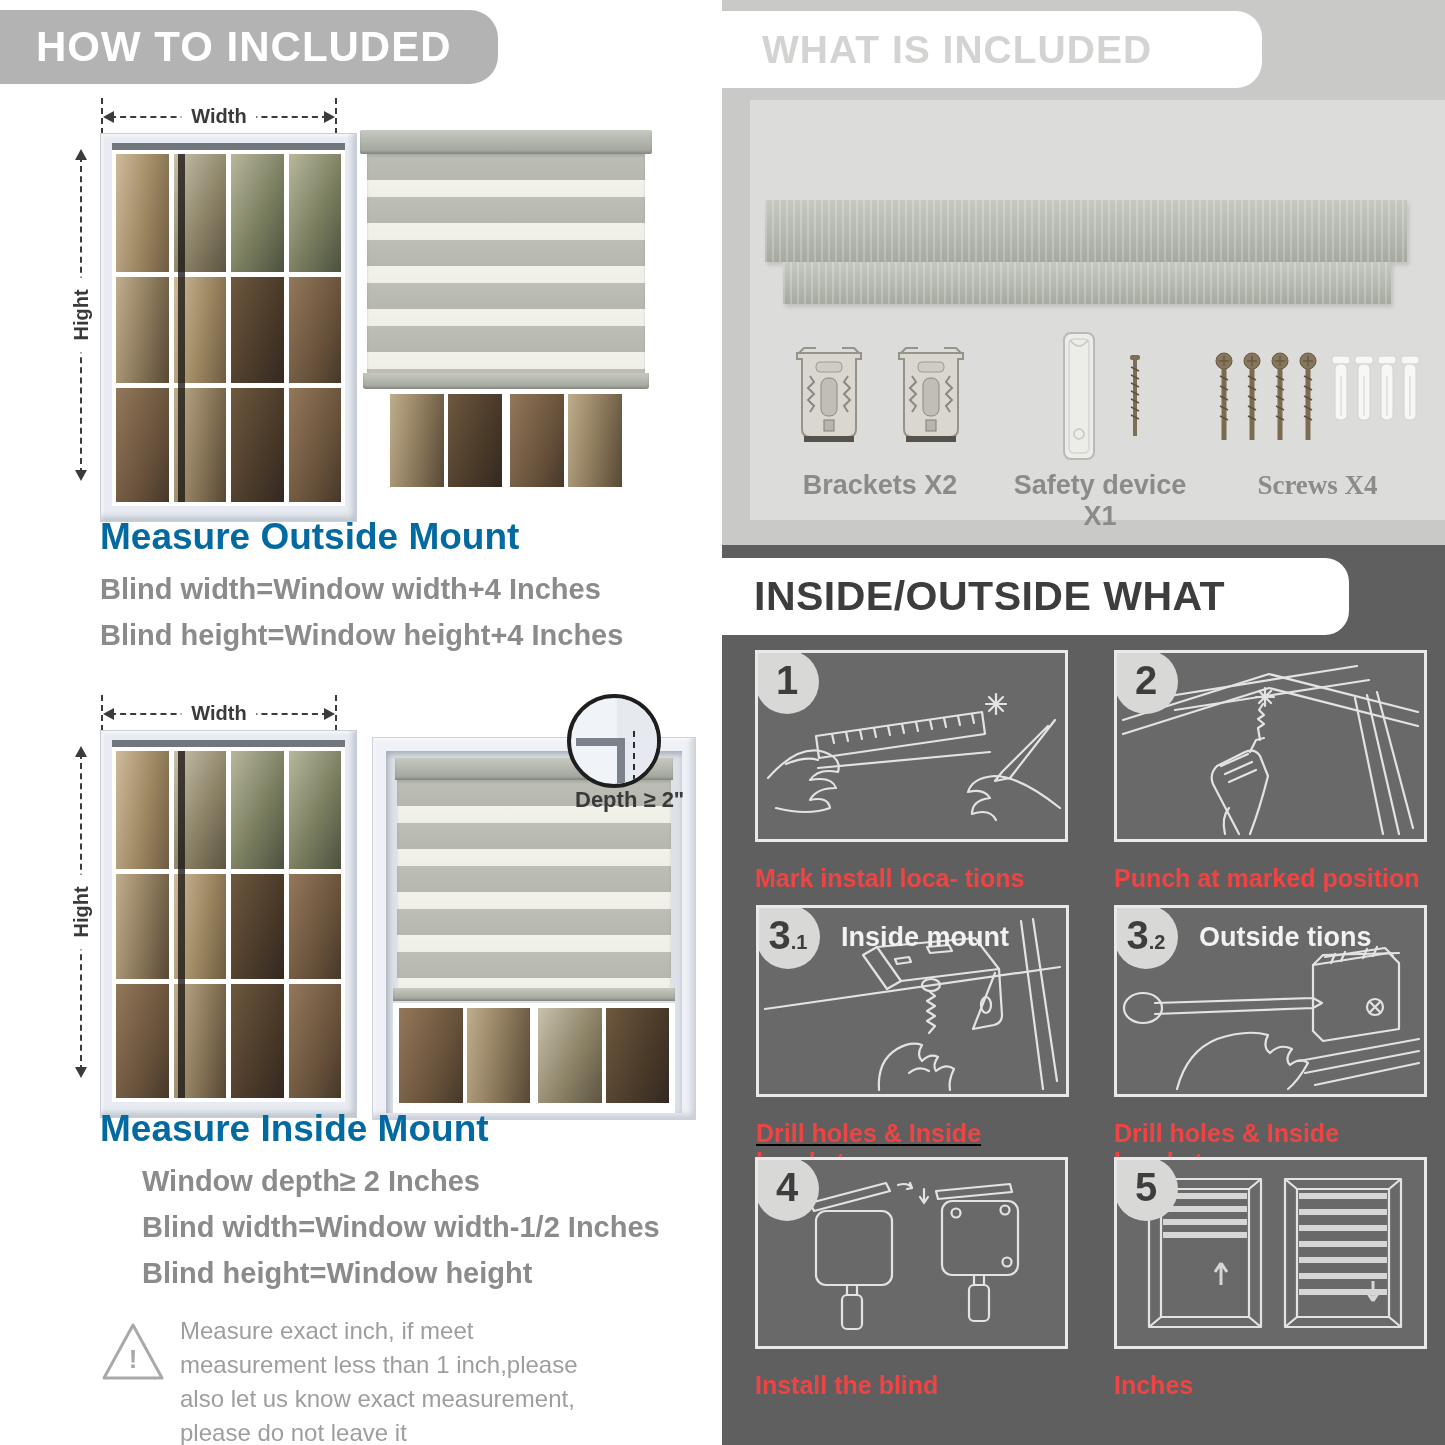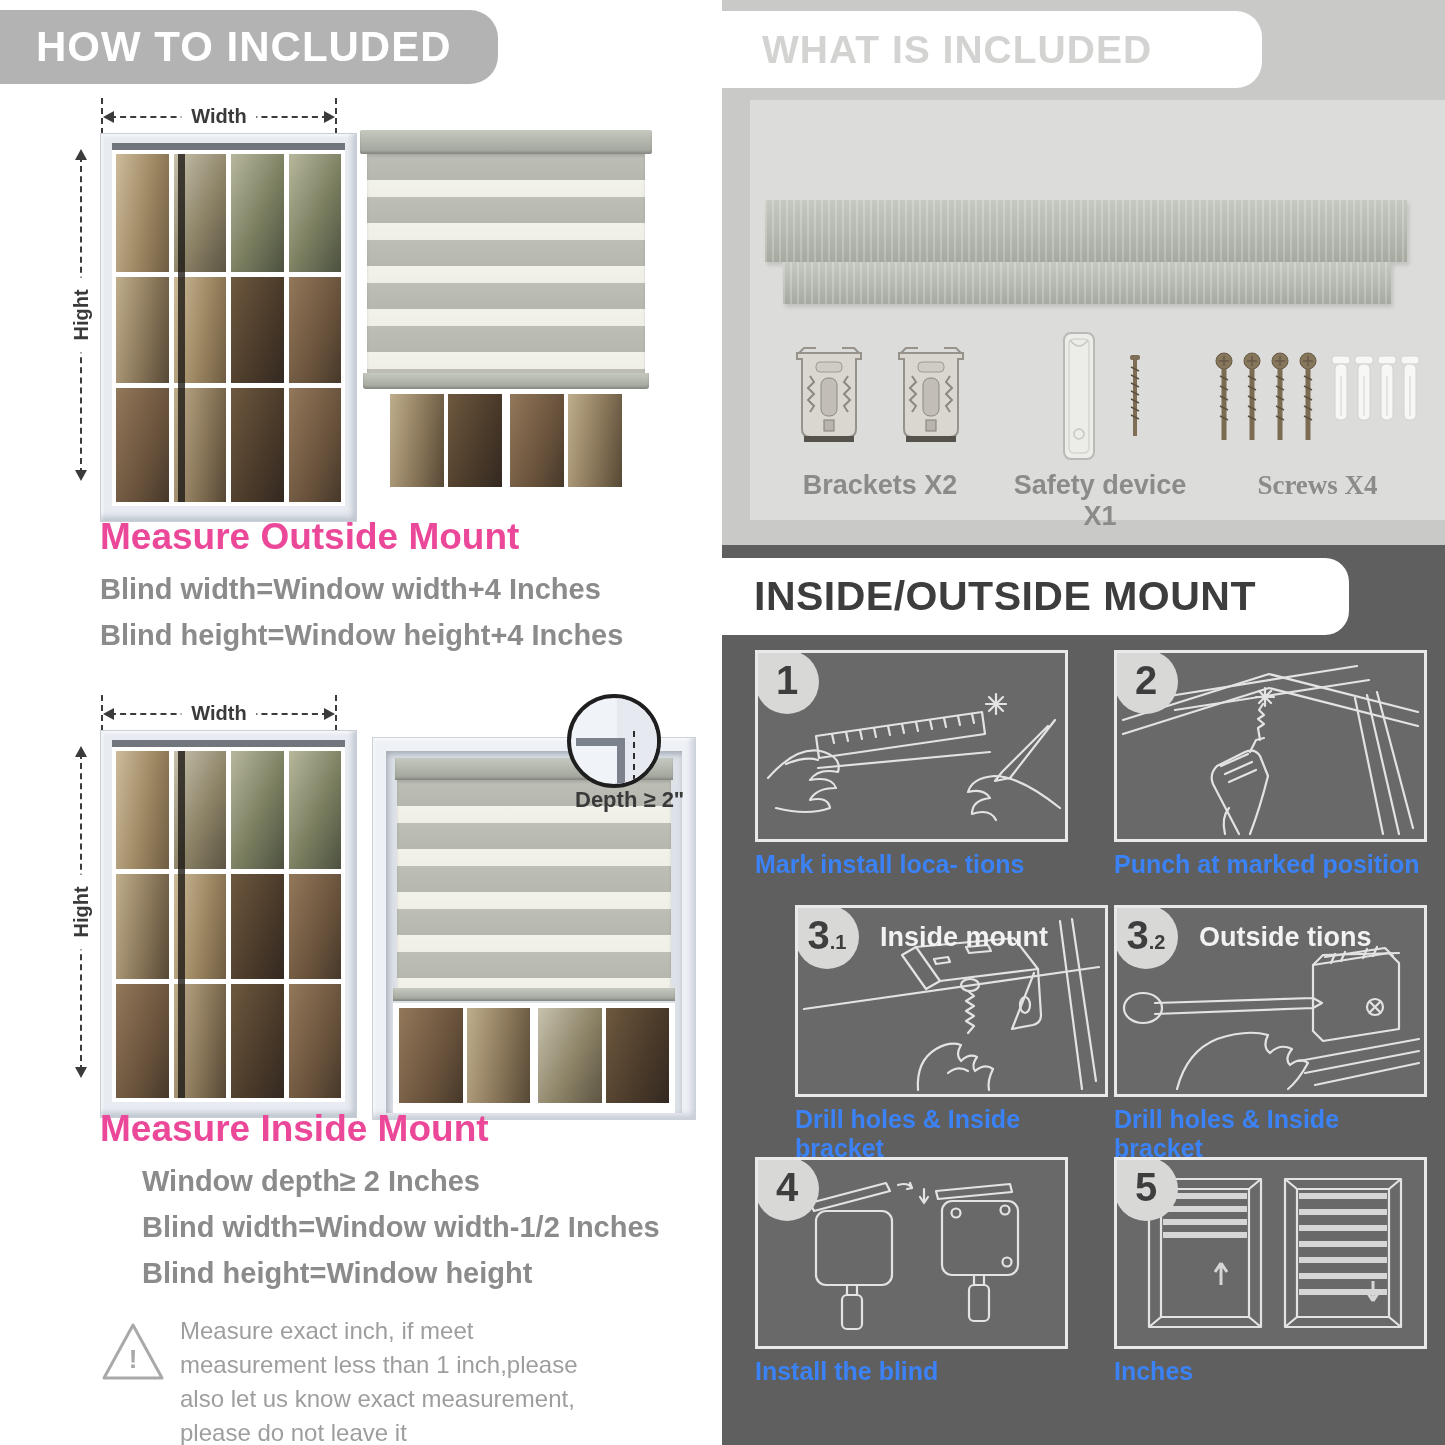--- a/index.html
+++ b/index.html
@@ -65,21 +65,21 @@
     padding:7px 7px 0;display:flex;flex-direction:column;}
   .b2-glass{flex:1;background:#ffffff;padding:5px 6px 10px;display:flex;gap:8px;margin-top:2px;}
 
   .mag{border:4px solid #1e1e1e;border-radius:50%;background:#f0f3f7;overflow:hidden;z-index:6;}
   .mag .frame-fill{position:absolute;right:0;top:0;width:46%;height:100%;background:#e6eaf0;}
   .mag .ch{position:absolute;left:6%;top:46%;width:56%;height:10%;background:#7c828c;}
   .mag .cv{position:absolute;left:53%;top:46%;width:10%;height:54%;background:#7c828c;}
   .mag .dash{position:absolute;left:72%;top:38%;height:58%;border-left:2px dashed #2c2c2c;}
   .depth-lbl{font-weight:bold;font-size:22px;color:#3a3a3a;}
 
-  .sec-title{font-weight:bold;font-size:37px;color:#ec4899;}
+  .sec-title{font-weight:bold;font-size:37px;color:#0369a1;}
   .sec-lines{font-weight:bold;font-size:29px;line-height:46px;color:#8b8b8b;}
   .warn-text{font-size:24px;line-height:34px;color:#9e9e9e;width:440px;}
   .warn-tri{width:66px;height:64px;}
   .warn-tri .excl{position:absolute;left:0;right:0;top:24px;text-align:center;
     font-weight:bold;font-size:26px;color:#a7a7a7;}
 
   
   .right-top{left:722px;top:0;width:723px;height:545px;background:#c9c9c8;}
   .wii-box{left:722px;top:11px;width:500px;height:77px;background:#ffffff;
     border-radius:0 26px 26px 0;color:#d3d3d2;font-weight:bold;font-size:39px;
@@ -99,21 +99,21 @@
   .iom-box{left:722px;top:558px;width:595px;height:77px;background:#ffffff;
     border-radius:0 24px 24px 0;color:#3d3d3d;font-weight:bold;font-size:41px;
     line-height:77px;padding-left:32px;letter-spacing:.5px;}
   .step{width:313px;}
   .step-panel{position:relative;height:186px;border:3px solid #e9e9e9;background:#696969;overflow:hidden;}
   .badge{position:absolute;left:-3px;top:-3px;width:64px;height:64px;background:#d8d8d7;
     border-radius:0 50% 50% 50%;color:#3e3e3e;font-weight:bold;font-size:40px;
     line-height:60px;text-align:center;z-index:3;}
   .badge .sub{font-size:20px;}
   .step-title{position:absolute;left:82px;top:14px;color:#f2f2f2;font-weight:bold;font-size:27px;z-index:3;}
-  .step-caption{margin-top:8px;color:#3b82f6;font-weight:bold;font-size:25px;}
+  .step-caption{margin-top:22px;color:#ef4444;font-weight:bold;font-size:25px;}
   .step-art{position:absolute;left:0;top:0;width:100%;height:100%;}
 </style>
 </head>
 <body>
 
 <div class="abs banner">HOW TO INCLUDED</div>
 
 <div class="abs harrow" style="left:102px;top:106px;width:234px;">
   <div class="hline"></div>
   <div class="ah l"></div>
@@ -357,21 +357,21 @@
               <path d="M9 20 v40" stroke="#dcdcd8" stroke-width="1.5"></path>
             </g>
         </g>
       </svg>
     </div>
     <div class="inc-label">Screws X4</div>
   </div>
 </div>
 
 <div class="abs mount-bg"></div>
-<div class="abs iom-box">INSIDE/OUTSIDE MOUNT</div>
+<div class="abs iom-box">INSIDE/OUTSIDE WHAT</div>
 
 <div class="abs step" style="left:755px;top:650px;">
   <div class="step-panel">
     <svg class="step-art" viewBox="0 0 307 180" fill="none" stroke="#e3e3e3" stroke-width="2.2" stroke-linecap="round" stroke-linejoin="round">
       <path d="M58 80 L224 56 L227 78 L61 102 Z"></path>
       <path d="M74 78 l2 9 M88 76 l2 9 M102 74 l2 9 M116 72 l2 9 M130 70 l2 9 M144 68 l2 9 M158 66 l2 9 M172 64 l2 9 M186 62 l2 9 M200 60 l2 9 M214 58 l2 9"></path>
       <path d="M238 38 v20 M228 48 h20 M231 41 l14 14 M245 41 l-14 14"></path>
       <path d="M10 122 Q40 88 66 96 Q84 102 80 116 Q60 112 52 124 Q74 120 78 132 Q58 132 52 144 Q70 140 72 152 Q50 160 18 152"></path>
       <path d="M28 108 Q48 100 60 104"></path>
       <path d="M302 152 Q262 120 236 120 Q214 122 210 136 Q226 132 232 142 Q214 144 214 158 Q232 152 238 164"></path>
@@ -395,21 +395,21 @@
       <path d="M133 96 L139 84 L147 82"></path>
       <path d="M143 84 L141 72 l6 -4 l-6 -5 l6 -4 l-5 -5 l4 -6"></path>
       <path d="M148 32 v18 M139 41 h18 M142 35 l12 12 M154 35 l-12 12"></path>
       <path d="M112 152 Q104 162 108 178"></path>
     </svg>
     <div class="badge"><span>2</span><span class="sub"></span></div>
   </div>
   <div class="step-caption">Punch at  marked position</div>
 </div>
 
-<div class="abs step" style="left:795px;top:905px;">
+<div class="abs step" style="left:756px;top:905px;text-decoration:underline;">
   <div class="step-panel">
     <svg class="step-art" viewBox="0 0 307 180" fill="none" stroke="#e3e3e3" stroke-width="2.2" stroke-linecap="round" stroke-linejoin="round">
       <path d="M6 98 L301 56"></path>
       <path d="M262 10 L284 178 M274 8 L298 170"></path>
       <path d="M118 36 L216 27 L240 58 L142 70 Z"></path>
       <path d="M118 36 L104 44 L128 78 L142 70"></path>
       <path d="M240 58 L243 104 Q243 112 235 114 L214 118 L236 62"></path>
       <ellipse cx="227" cy="94" rx="5" ry="8"></ellipse>
       <path d="M168 36 l22 -2 l3 6 l-22 2 z M136 48 l14 -2 l2 5 l-14 2 z"></path>
       <ellipse cx="172" cy="74" rx="9" ry="6"></ellipse>

